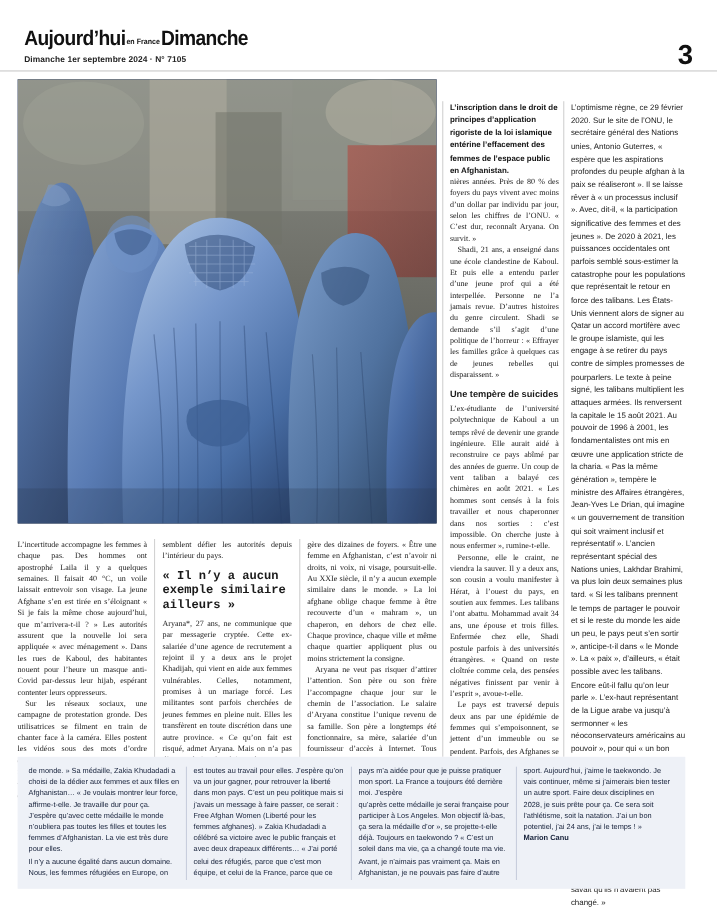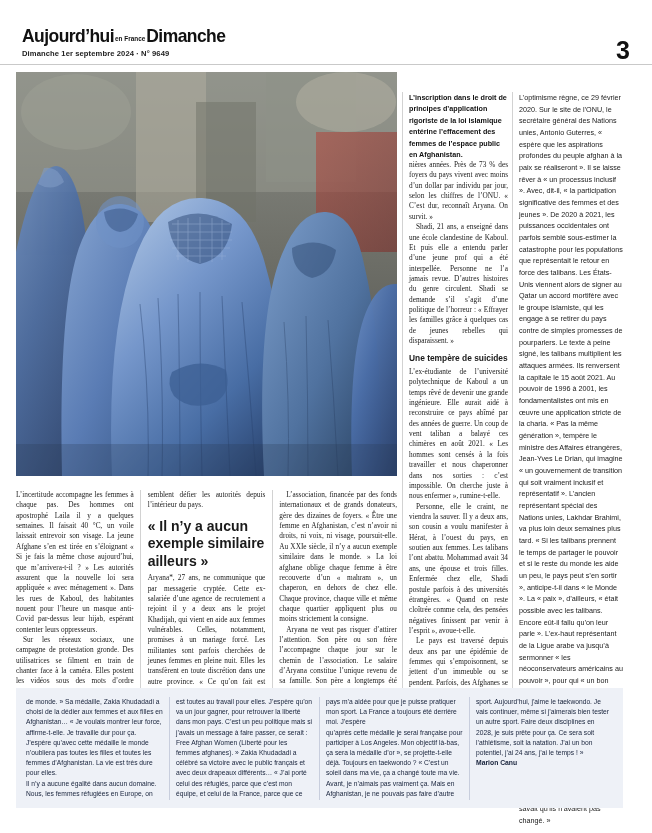--- a/index.html
+++ b/index.html
@@ -162,22 +162,22 @@
   .art-cols {
     column-count: 3;
     column-gap: 14px;
     column-rule: 1px solid #d2d2d2;
     text-align: justify;
     hyphens: auto;
   }
   .art-cols p { margin: 0; text-indent: 7px; }
   .art-cols p.noind { text-indent: 0; }
   .art-cols h3 {
-    font-family: Liberation Sans, sans-serif;
-    font-size: 14px;
+    font-family: Liberation Mono, monospace;
+    font-size: 11px;
     font-weight: bold;
     margin: 7px 0 3px 0;
     line-height: 1.25;
     text-align: left;
     break-after: avoid;
   }
 
   
   .testi {
     position: absolute;
@@ -206,21 +206,21 @@
     margin-top: 3px;
   }
 </style>
 </head>
 <body>
 
 <div class="page">
 
   <div class="masthead">
     <div class="masthead-title"><span>Aujourd’hui</span><span class="en">en France</span><span>Dimanche</span></div>
-    <div class="masthead-sub">Dimanche 1er septembre 2024 · N° 9649</div>
+    <div class="masthead-sub">Dimanche 1er septembre 2024 · N° 7105</div>
   </div>
   <div class="masthead-rule"></div>
   <div class="folio">3</div>
 
   <div class="photo">
     <svg width="381" height="404" viewBox="0 0 381 404">
       <defs>
         <linearGradient id="bgsky" x1="0" y1="0" x2="0" y2="1">
           <stop offset="0%" stop-color="#8a8d86"></stop>
           <stop offset="45%" stop-color="#6e6f68"></stop>
@@ -332,21 +332,21 @@
       <rect x="0" y="372" width="381" height="32" fill="#26364f" opacity="0.25"></rect>
     </svg>
   </div>
 
   <div class="standfirst">L’inscription dans le droit de principes d’application rigoriste de la loi islamique entérine l’effacement des femmes de l’espace public en Afghanistan.</div>
 
   <div class="vrule" style="left:402px; top:92px; height:596px;"></div>
   <div class="vrule" style="left:512px; top:92px; height:596px;"></div>
 
   <div class="col4">
-    <p class="noind">nières années. Près de 73 % des foyers du pays vivent avec moins d’un dollar par individu par jour, selon les chiffres de l’ONU. « C’est dur, reconnaît Aryana. On survit. »</p>
+    <p class="noind">nières années. Près de 80 % des foyers du pays vivent avec moins d’un dollar par individu par jour, selon les chiffres de l’ONU. « C’est dur, reconnaît Aryana. On survit. »</p>
     <p>Shadi, 21 ans, a enseigné dans une école clandestine de Kaboul. Et puis elle a entendu parler d’une jeune prof qui a été interpellée. Personne ne l’a jamais revue. D’autres histoires du genre circulent. Shadi se demande s’il s’agit d’une politique de l’horreur : « Effrayer les familles grâce à quelques cas de jeunes rebelles qui disparaissent. »</p>
     <h3>Une tempère de suicides</h3>
     <p class="noind">L’ex-étudiante de l’université polytechnique de Kaboul a un temps rêvé de devenir une grande ingénieure. Elle aurait aidé à reconstruire ce pays abîmé par des années de guerre. Un coup de vent taliban a balayé ces chimères en août 2021. « Les hommes sont censés à la fois travailler et nous chaperonner dans nos sorties : c’est impossible. On cherche juste à nous enfermer », rumine-t-elle.</p>
     <p>Personne, elle le craint, ne viendra la sauver. Il y a deux ans, son cousin a voulu manifester à Hérat, à l’ouest du pays, en soutien aux femmes. Les talibans l’ont abattu. Mohammad avait 34 ans, une épouse et trois filles. Enfermée chez elle, Shadi postule parfois à des universités étrangères. « Quand on reste cloîtrée comme cela, des pensées négatives finissent par venir à l’esprit », avoue-t-elle.</p>
     <p>Le pays est traversé depuis deux ans par une épidémie de femmes qui s’empoisonnent, se jettent d’un immeuble ou se pendent. Parfois, des Afghanes se donnent la mort après avoir été détenues. Un soupçon de douleur se murmure alors parmi les proches. La honte d’un viol, et donc de la perte de leur virginité, a sans doute poussé ces victimes à bout.</p>
     <p class="footnote">* Le prénom a été changé.</p>
   </div>
 
   <div class="edito">
     <div class="edito-body">

